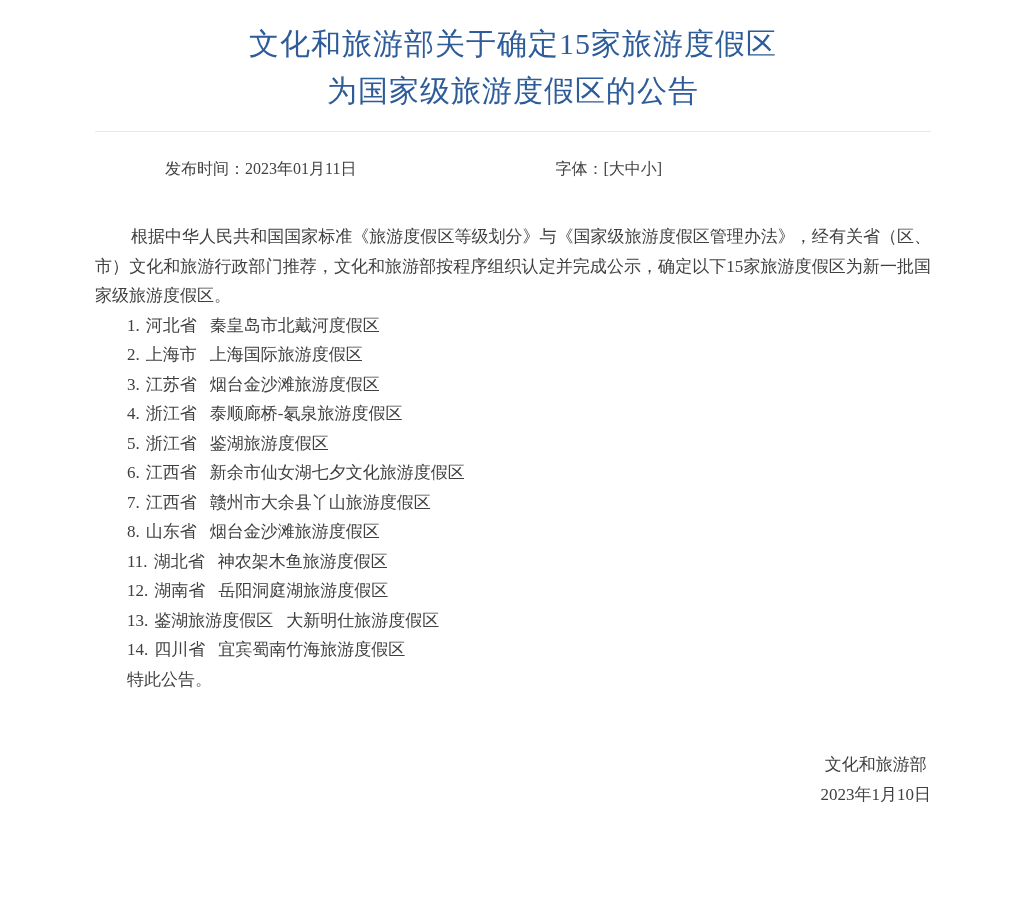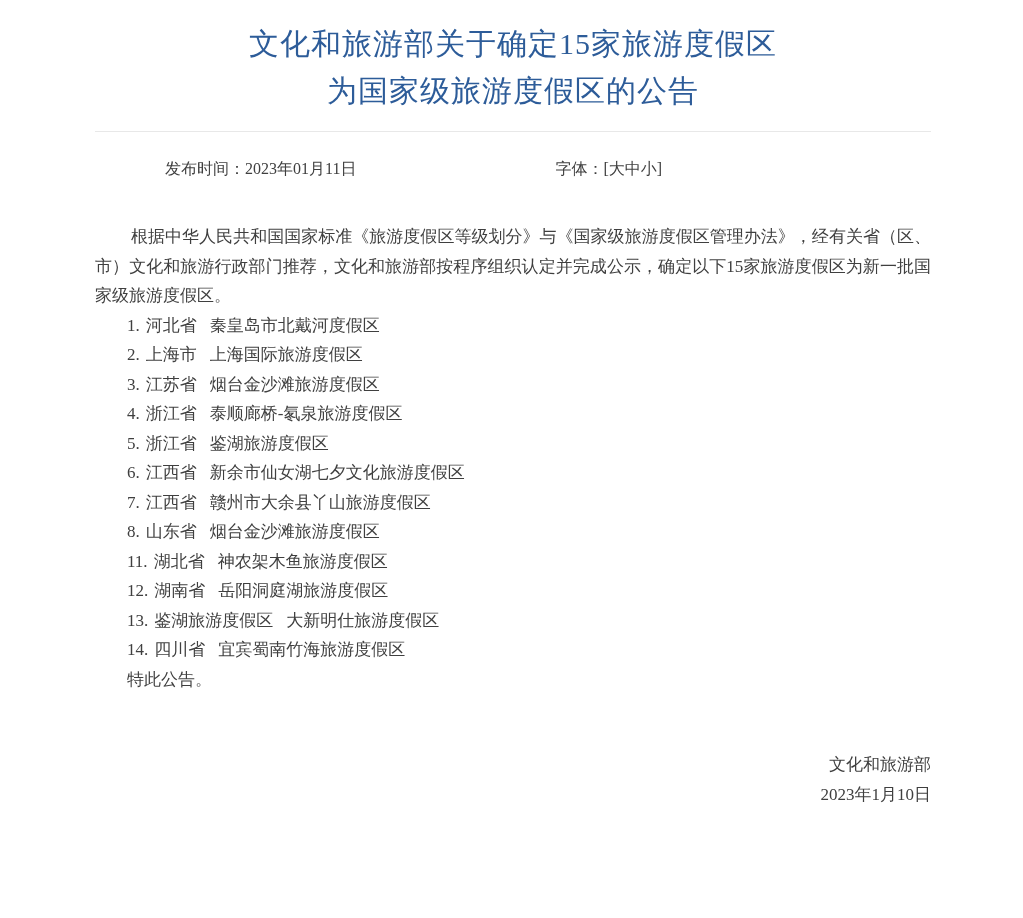--- a/index.html
+++ b/index.html
@@ -53,21 +53,21 @@
   .list-row { padding-left: 32px; }
   .resort-index { margin-right: 6px; }
   .resort-province { margin-right: 13px; }
   .closing { padding-left: 32px; }
   .signature {
     margin-top: 56px;
     text-align: right;
   }
   .sig-inner {
     display: inline-block;
-    text-align: right;
+    text-align: center;
     font-size: 17px;
     line-height: 29.5px;
   }
 </style>
 </head>
 <body>
 
 <div class="container">
 
   <h1 class="doc-title">

